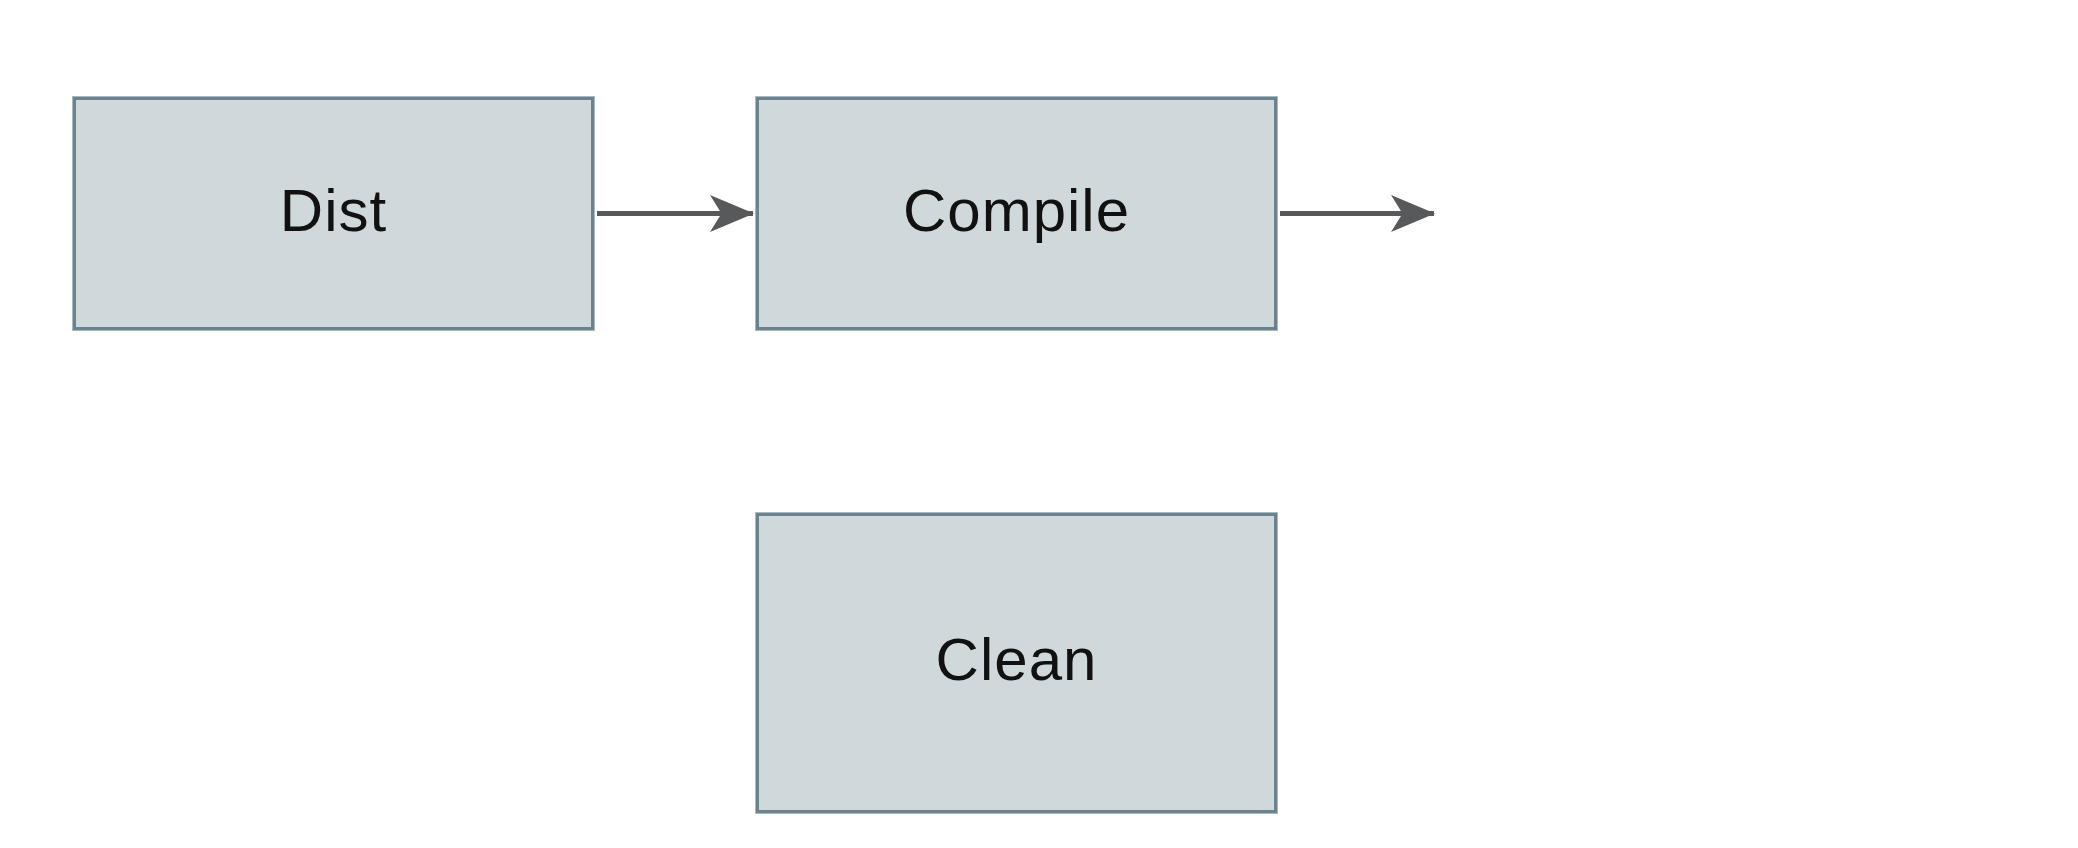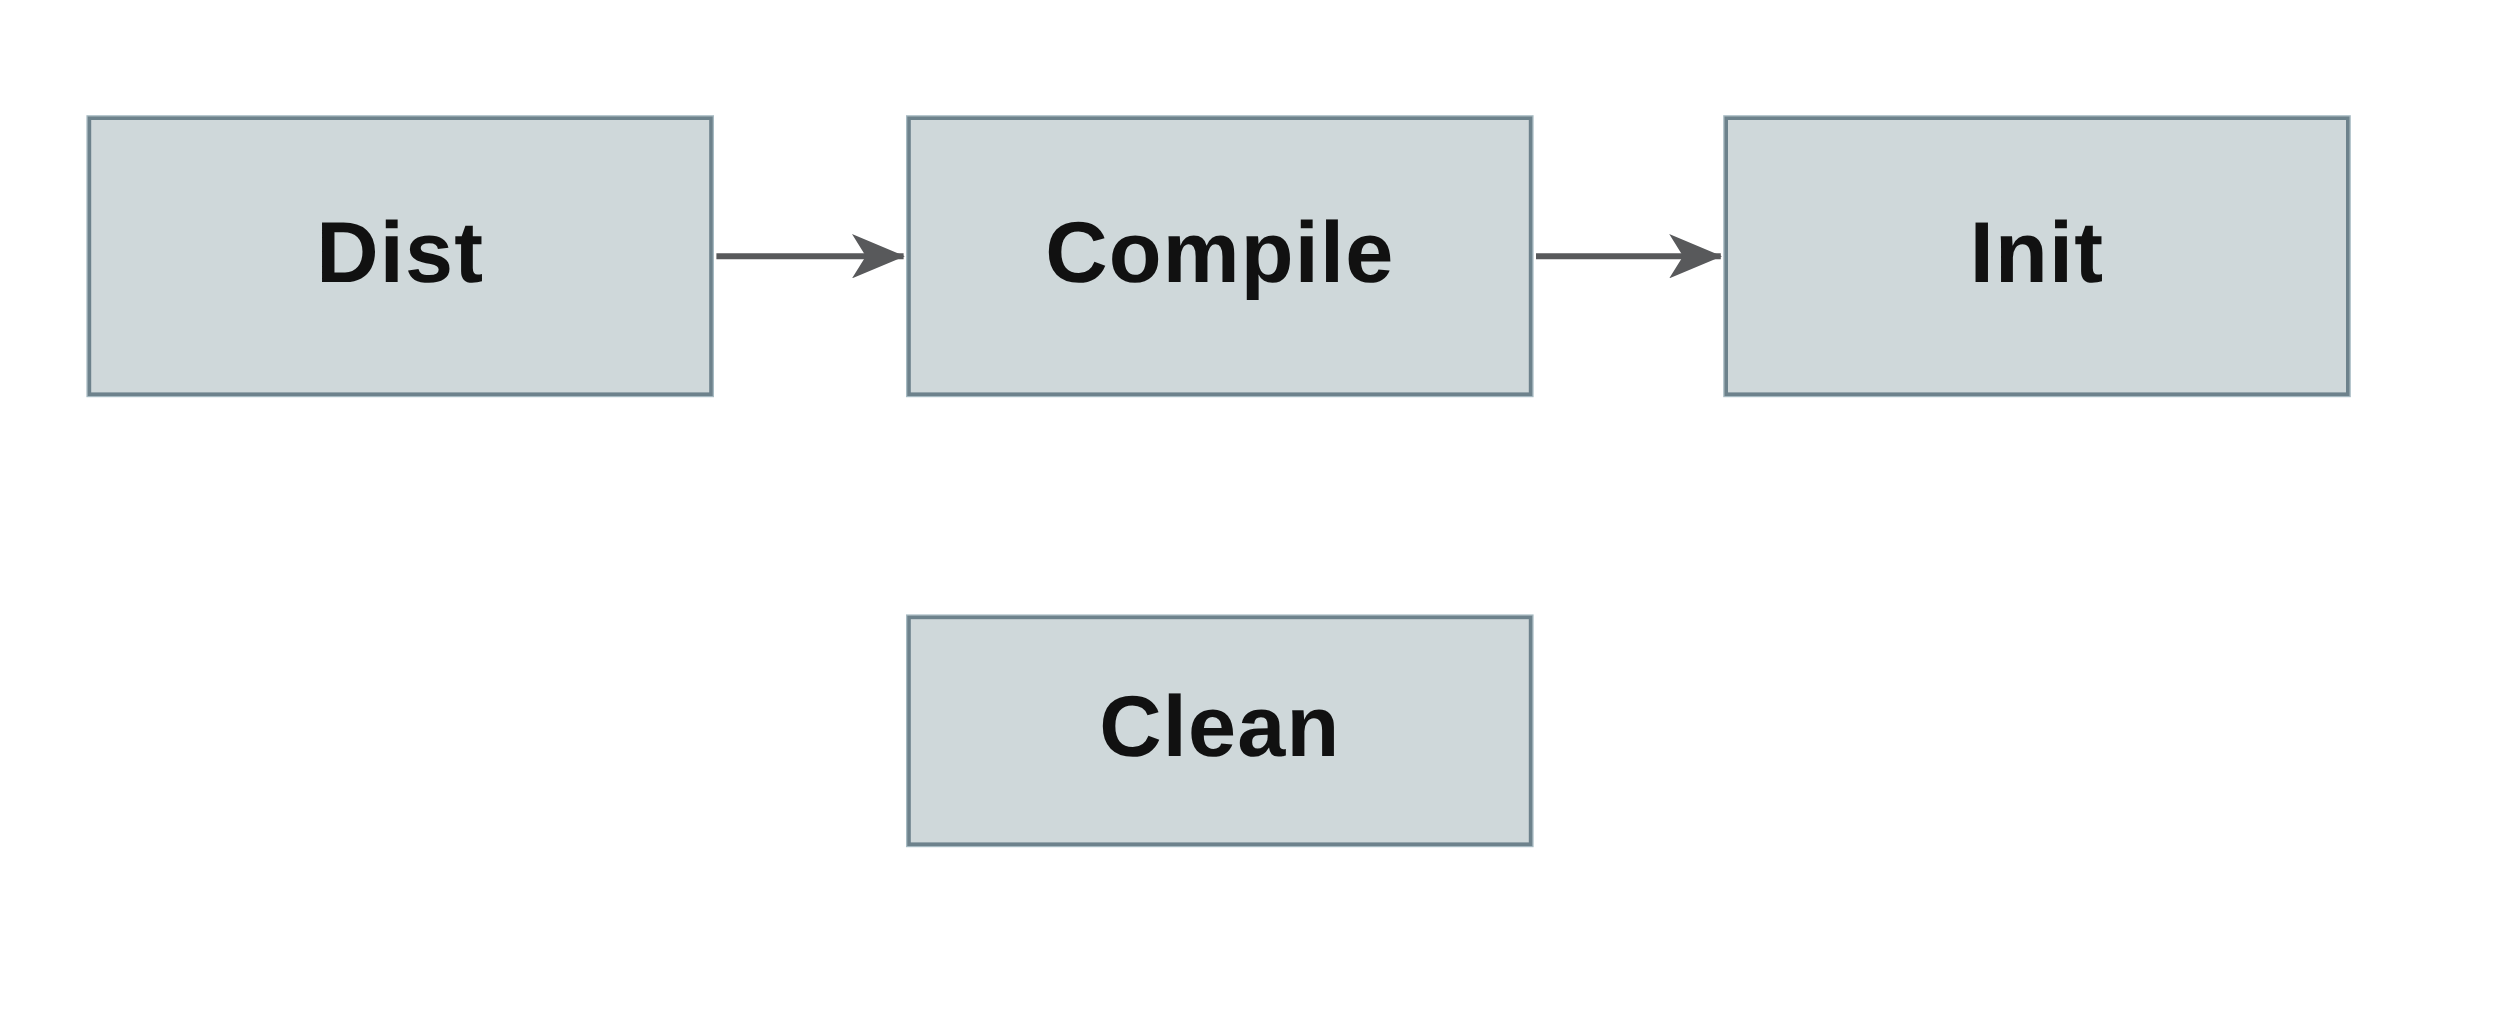--- a/index.html
+++ b/index.html
@@ -32,31 +32,31 @@
     position: absolute;
     width: 521px; height: 233px;
     background: var(--node-fill);
     border: 3px solid var(--node-border);
     box-shadow: 0 0 0 1px var(--node-halo);
     display: flex;
     align-items: center;
     justify-content: center;
   }
   .node-label {
-    font-size: 72px;
-    font-weight: 700;
+    font-size: 60px;
+    font-weight: 400;
     letter-spacing: 1px;
     color: var(--text-color);
     line-height: 1;
     padding-bottom: 6px;
   }
   .node-dist    { left: 73px;   top: 97px;  }
   .node-compile { left: 756px;  top: 97px; justify-content: center;  }
   .node-init    { left: 1437px; top: 97px;  }
-  .node-clean   { left: 756px;  top: 513px; height: 192px; }
+  .node-clean   { left: 756px;  top: 513px; height: 300px; }
   .edge-line {
     stroke: var(--arrow-color);
     stroke-width: 5;
     fill: none;
   }
   .arrowhead-path { fill: var(--arrow-color); }
 </style>
 </head>
 <body>
 
@@ -73,21 +73,18 @@
   </svg>
 
   <div class="node node-dist">
     <span class="node-label">Dist</span>
   </div>
 
   <div class="node node-compile">
     <span class="node-label">Compile</span>
   </div>
 
-  <div class="node node-init">
-    <span class="node-label">Init</span>
-  </div>
 
   <div class="node node-clean">
     <span class="node-label">Clean</span>
   </div>
 
 </div>
 
 </body></html>

